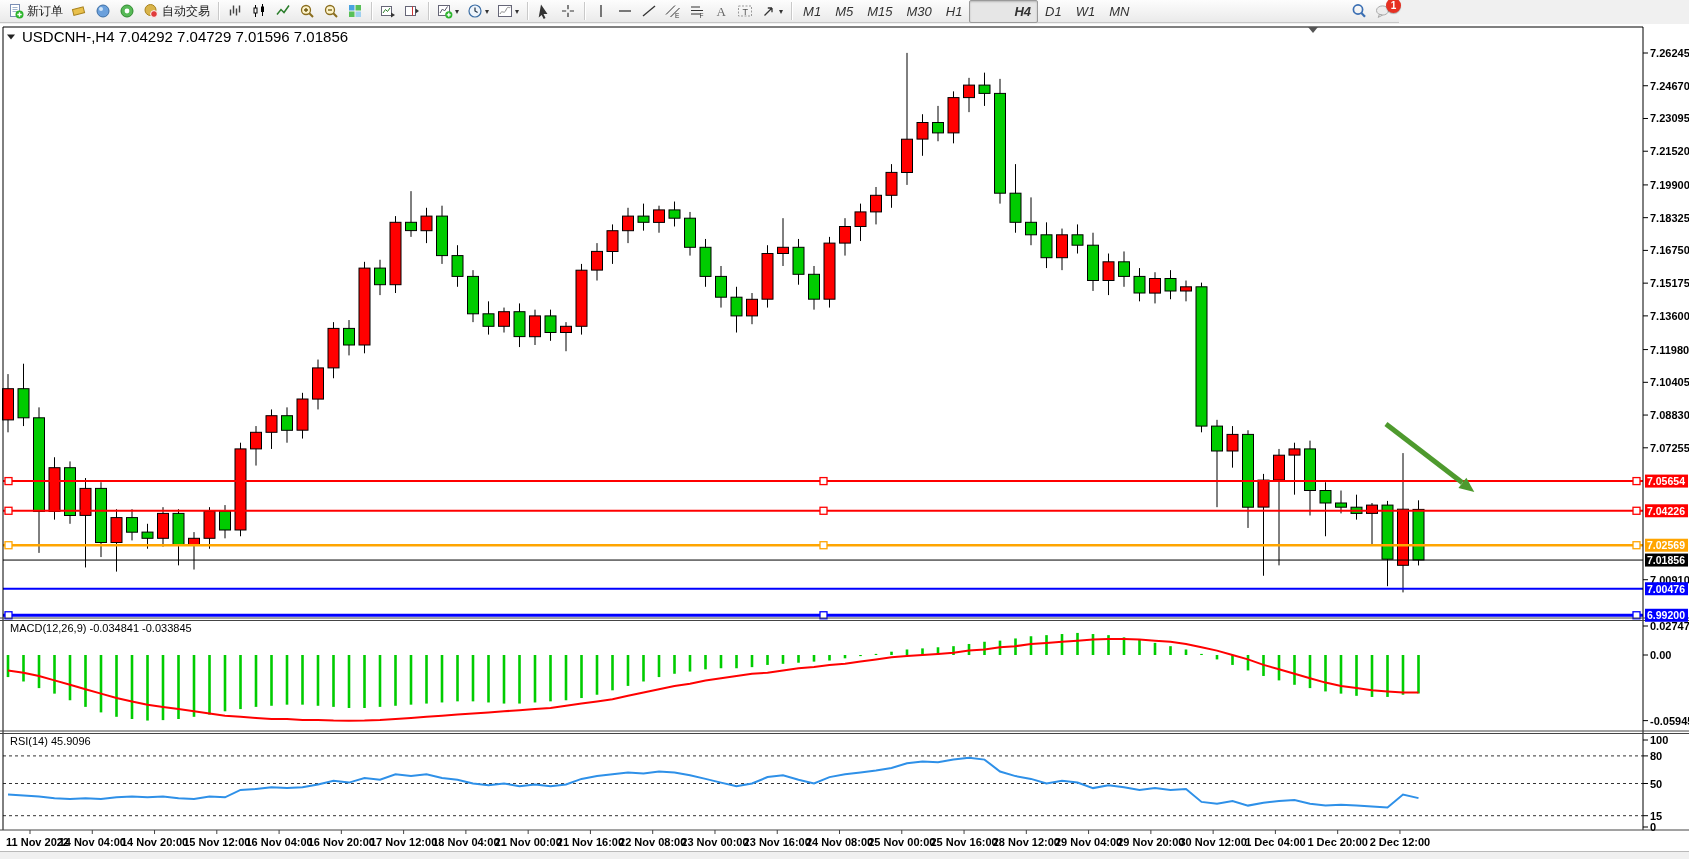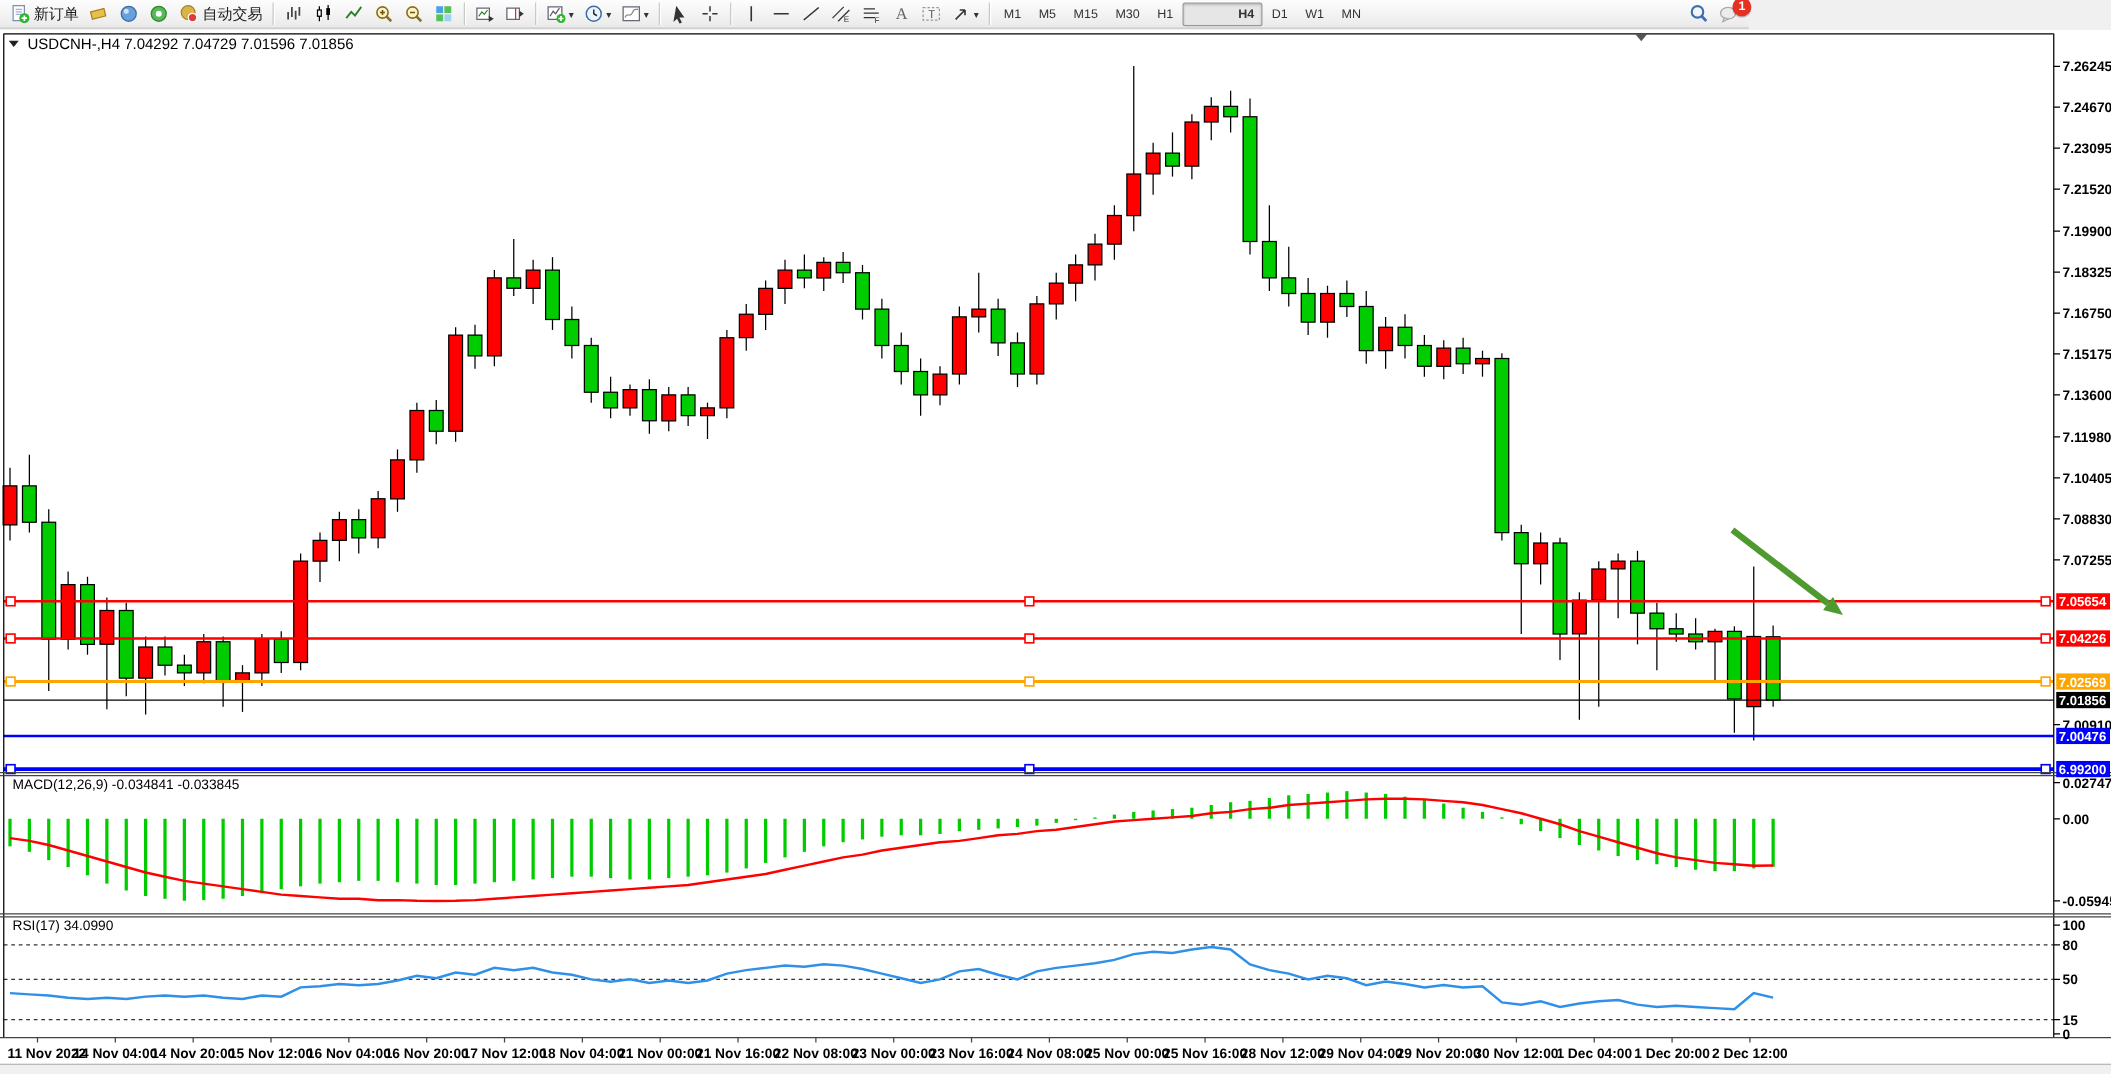--- a/index.html
+++ b/index.html
@@ -1,28 +1,28 @@
 <!DOCTYPE html>
 <html><head>
 <meta charset="utf-8">
 <style>
   html,body{margin:0;padding:0;}
   body{width:1689px;height:859px;background:#f0f0f0;font-family:"Liberation Sans",sans-serif;overflow:hidden;position:relative;}
   .toolbar{position:absolute;top:0;left:0;width:1399px;height:23px;background:linear-gradient(#fdfdfd,#eaeaea);border-bottom:1px solid #c6c6c6;display:flex;align-items:center;padding:0 4px;box-sizing:border-box;z-index:5;}
   .tb{display:inline-flex;align-items:center;height:20px;padding:0 3px;border:1px solid transparent;border-radius:2px;cursor:default;}
   .tb .lbl{font-size:12px;color:#1a1a1a;margin-left:3px;white-space:nowrap;}
-  .tf{font-size:10px;color:#333;padding:3px 6px;border:1px solid transparent;border-radius:2px;}
+  .tf{font-size:13px;color:#333;padding:3px 6px;border:1px solid transparent;border-radius:2px;font-style:italic;}
   .tf.active{background:#e6e6e6;border:1px solid #9a9a9a;box-shadow:inset 0 1px 2px rgba(0,0,0,.2);font-weight:bold;padding-left:44px;}
   .sep{width:1px;height:18px;background:#c9c9c9;box-shadow:1px 0 0 #fff;margin:0 4px;}
   .caret{font-size:8px;color:#333;margin-left:2px;}
   .spacer{margin-left:auto;}
   .badge{position:absolute;top:-3px;right:-7px;background:#e63022;color:#fff;font-size:10px;font-weight:bold;width:15px;height:15px;border-radius:50%;display:flex;align-items:center;justify-content:center;box-shadow:0 1px 1px rgba(0,0,0,.3);}
   .chart-window{position:absolute;top:24px;left:0;width:1689px;height:835px;background:#fff;}
   #chart-svg{position:absolute;top:-24px;left:0;}
-  .chart-title{position:absolute;left:7px;top:4px;display:flex;align-items:center;gap:6px;font-size:12px;color:#000;z-index:3;}
+  .chart-title{position:absolute;left:7px;top:4px;display:flex;align-items:center;gap:6px;font-size:15px;color:#000;z-index:3;}
   .panel-label{position:absolute;left:10px;font-size:11px;color:#000;z-index:3;text-align:right;}
   #macd-label{top:598px;}
   #rsi-label{top:711px;}
   .statusbar{position:absolute;left:0;bottom:0;width:1689px;height:7px;background:#f0f0f0;border-top:1px solid #b9b9b9;z-index:4;}
 </style>
 </head>
 <body>
 
 <div class="toolbar" id="toolbar">
     <span class="tb">
@@ -670,16 +670,16 @@
         <text x="1399.94" y="846" font-size="11" font-family="Liberation Sans, sans-serif" font-weight="bold" fill="#000" text-anchor="middle">2 Dec 12:00</text>
       </g>
     </svg>
   <div class="chart-title">
     <svg width="9" height="8">
         <path d="M0 1.5h8L4 6.5z" fill="#222"></path>
       </svg>
     <span>USDCNH-,H4  7.04292 7.04729 7.01596 7.01856</span>
   </div>
   <div class="panel-label" id="macd-label">MACD(12,26,9) -0.034841 -0.033845</div>
-  <div class="panel-label" id="rsi-label">RSI(17) 34.0990</div>
+  <div class="panel-label" id="rsi-label">RSI(14) 45.9096</div>
 </div>
 
 <div class="statusbar"></div>
 
 </body></html>

